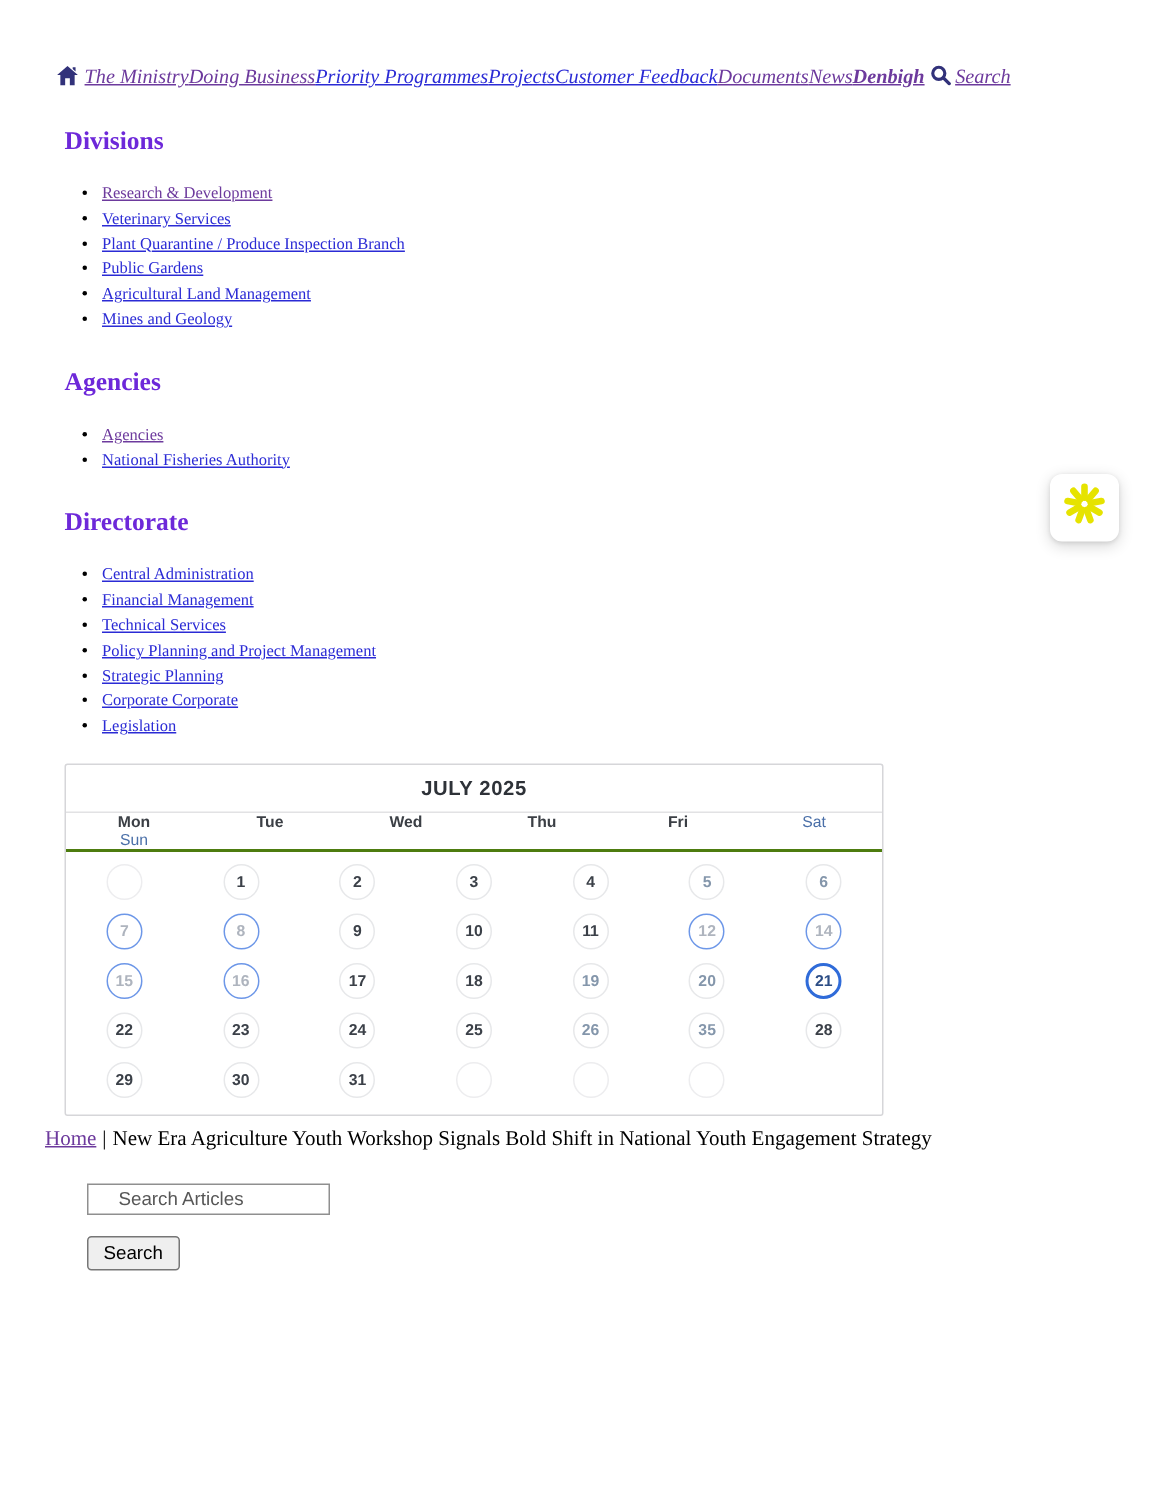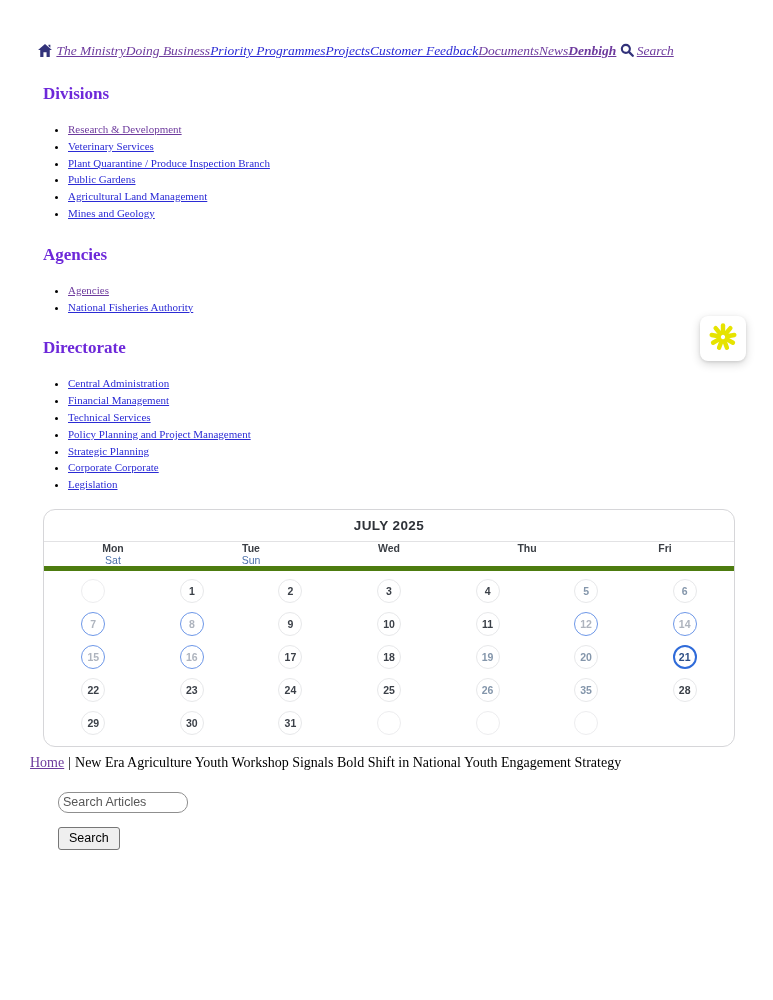--- a/index.html
+++ b/index.html
@@ -22,31 +22,31 @@
 
   
   .inner{margin-left:13px;}
   .inner h2{font-size:17px;line-height:19px;margin:23px 0 18px;font-weight:bold;color:#6d28d9;}
   .inner ul{margin:0 0 16px;padding-left:25px;}
   .inner li{font-size:11px;line-height:16.8px;}
   .inner li a{text-decoration:underline;}
 
   
   .calendar{
-    width:692px;border:1px solid #d6d6d9;border-radius:12px;background:#fff;
+    width:546px;border:1px solid #d6d6d9;border-radius:2px;background:#fff;
     font-family:"Liberation Sans", sans-serif;margin-top:16px;box-sizing:border-box;
   }
   .cal-title{
     height:31px;display:flex;align-items:center;justify-content:center;
     font-size:13.5px;font-weight:bold;color:#2e3238;letter-spacing:.4px;
     border-bottom:1px solid #e2e2e4;
   }
   .cal-weekdays{
-    display:grid;grid-template-columns:repeat(5,1fr);height:24px;align-items:center;
-    border-bottom:5px solid #4d7c0f;
+    display:grid;grid-template-columns:repeat(6,1fr);height:24px;align-items:center;
+    border-bottom:2px solid #4d7c0f;
   }
   .cal-wd{font-size:10.5px;font-weight:bold;color:#3b3f45;text-align:center;}
   .cal-wd.weekend{color:#4a6fa8;font-weight:normal;}
   .cal-grid{display:grid;grid-template-columns:repeat(7,1fr);padding:3px 0 6px;}
   .cal-cell{height:33.2px;display:flex;align-items:center;justify-content:center;}
   .day-circle{
     width:24px;height:24px;border-radius:50%;border:1px solid #e7e8ea;background:#fff;
     display:flex;align-items:center;justify-content:center;
     font-size:10.5px;font-weight:bold;color:#3b4048;box-sizing:border-box;cursor:pointer;
   }
@@ -56,22 +56,22 @@
   .day-circle.empty{border-color:#ededef;cursor:default;}
 
   
   .breadcrumb{margin-top:7px;font-size:14px;line-height:17px;color:#000;}
   .breadcrumb a{}
   .breadcrumb .sep{margin:0 4px;}
 
   
   .article-search{margin:21px 0 0 28px;font-family:"Liberation Sans", sans-serif;}
   .article-search input{
-    width:120px;height:17px;border:1px solid #8f8f8f;border-radius:10px;
-    font-family:"Liberation Sans", sans-serif;font-size:12.5px;color:#be185d;padding:1px 4px;
+    width:120px;height:17px;border:1px solid #8f8f8f;border-radius:0;
+    font-family:"Liberation Sans", sans-serif;font-size:12.5px;color:#be185d;padding:1px 20px;
   }
   .article-search input::placeholder{color:#575757;opacity:1;}
   .search-btn{
     display:inline-block;margin-top:14px;padding:3px 10px 4px;
     font-family:"Liberation Sans", sans-serif;font-size:12.5px;color:#000;
     background:#efefef;border:1px solid #767676;border-radius:3px;cursor:pointer;
   }
 
   
   .a11y-widget{

